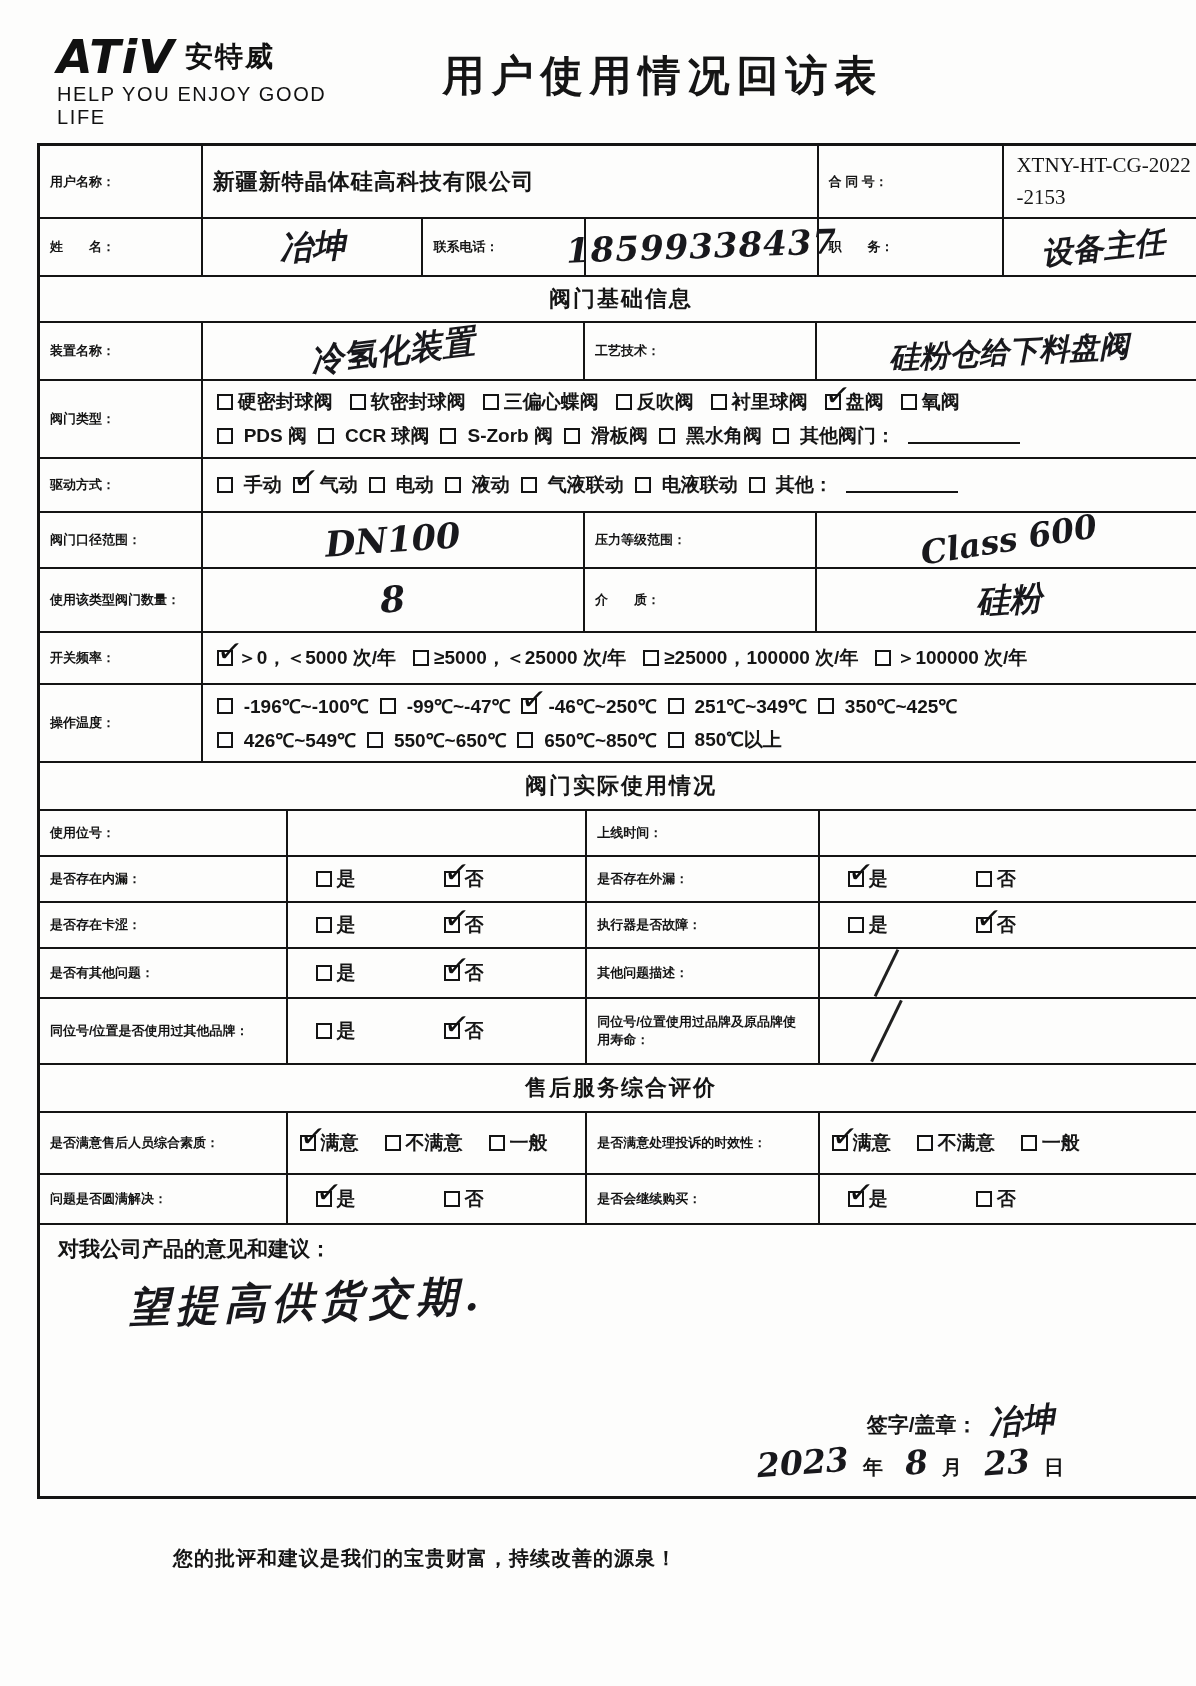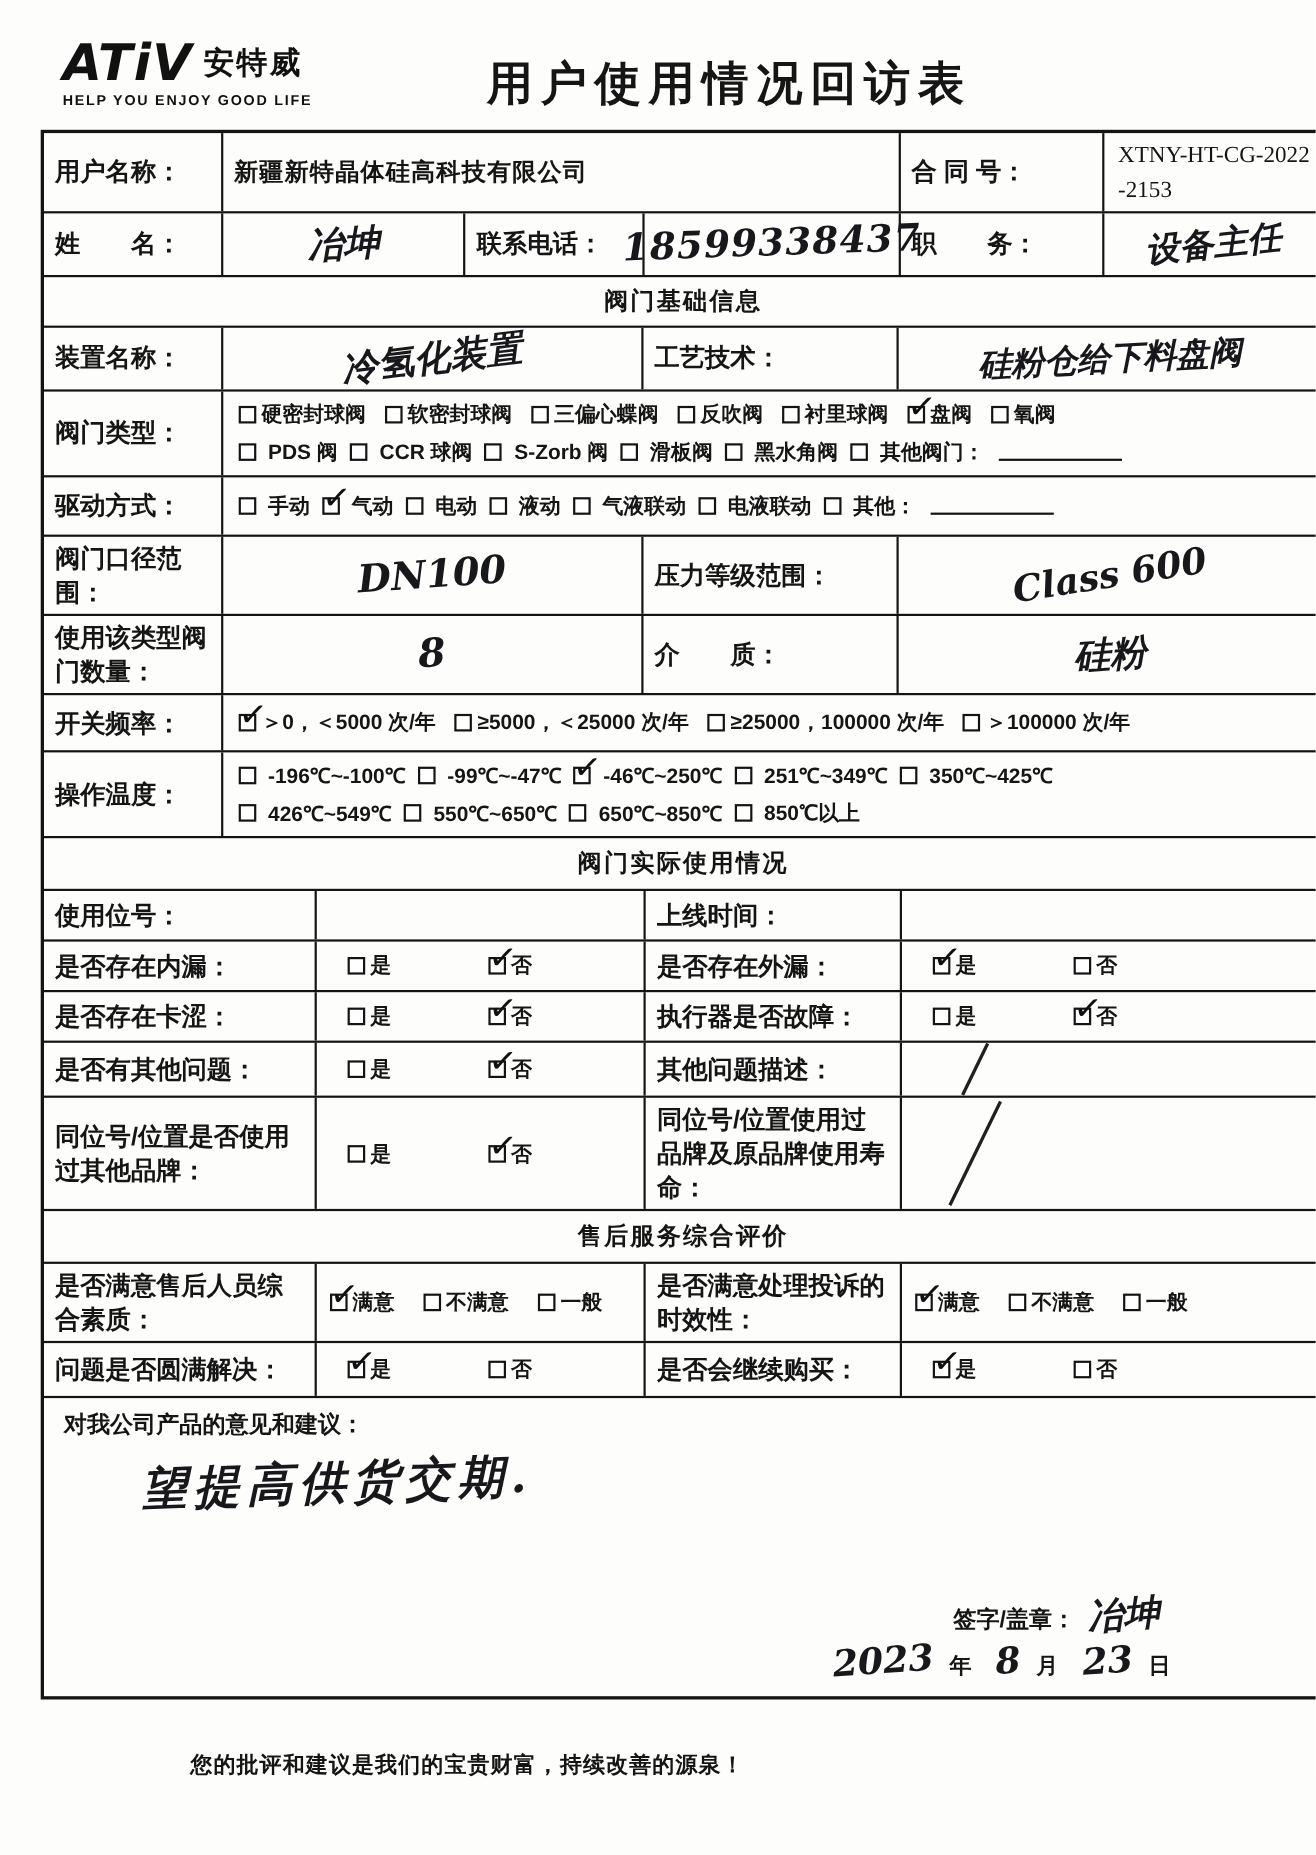--- a/index.html
+++ b/index.html
@@ -11,31 +11,31 @@
   }
   .page { width:1196px; height:1686px; position:relative;margin-left:23px; }
 
   
   .header { display:flex; align-items:flex-start; padding:34px 20px 14px 34px; }
   .logo { width:320px; }
   .logo-top { display:flex; align-items:center; gap:10px; }
   .logo-mark { font-family:"DejaVu Sans", sans-serif; font-weight:900; font-style:italic;
                font-size:46px; letter-spacing:1px; color:#111; line-height:1; }
   .logo-cn { font-size:28px; font-weight:900; color:#111; letter-spacing:2px; }
-  .tagline { font-size:13px; font-weight:700; letter-spacing:1.6px; color:#111; margin-top:3px; }
+  .tagline { font-size:20px; font-weight:400; letter-spacing:1.6px; color:#111; margin-top:3px; }
   .title { flex:1; text-align:center; padding-right:250px; margin-top:14px;
            font-family:"Liberation Serif", serif; font-size:42px; font-weight:700; letter-spacing:7px; }
 
   
   .form { margin:0 14px; border:3px solid #141414; }
   .r { display:flex; border-bottom:2px solid #141414; align-items:stretch; }
   .r:last-child { border-bottom:none; }
   .c { border-right:2px solid #141414; padding:4px 10px; display:flex; align-items:center; min-width:0; }
   .c:last-child { border-right:none; }
-  .cl { font-weight:700; font-size:23px; line-height:1.35; }
+  .cl { font-weight:700; font-size:13px; line-height:1.35; }
   .cv { justify-content:center; }
   .sec { justify-content:flex-end; font-weight:700; font-size:22px; letter-spacing:2px; }
   .sec .c { justify-content:center; width:100%; }
 
   .h64{min-height:64px} .h58{min-height:58px} .h46{min-height:46px} .h48{min-height:48px}
   .h52{min-height:52px} .h54{min-height:54px} .h56{min-height:56px} .h74{min-height:74px}
   .h66{min-height:66px} .h50{min-height:50px} .h62{min-height:62px}
 
   .w14{width:14%} .w16{width:16%} .w17{width:17%} .w19{width:19%} .w20{width:20%}
   .w21{width:21.3%} .w26{width:25.8%} .w33{width:32.9%} .w53{width:53%} .w86{width:86%}

